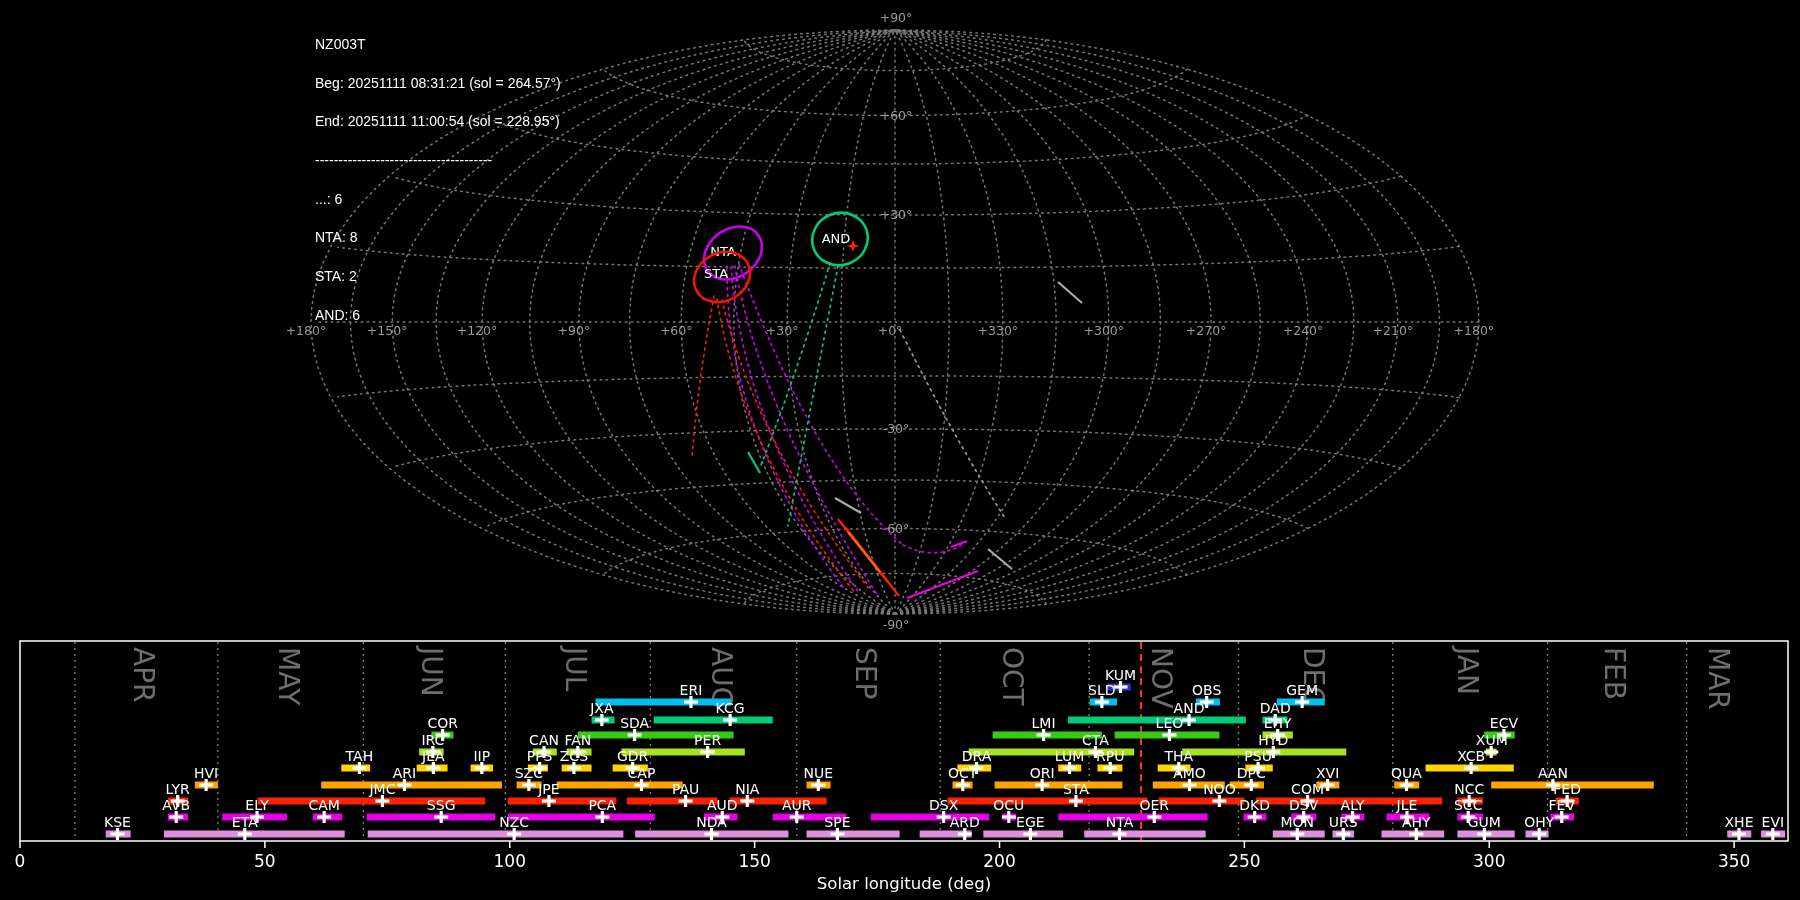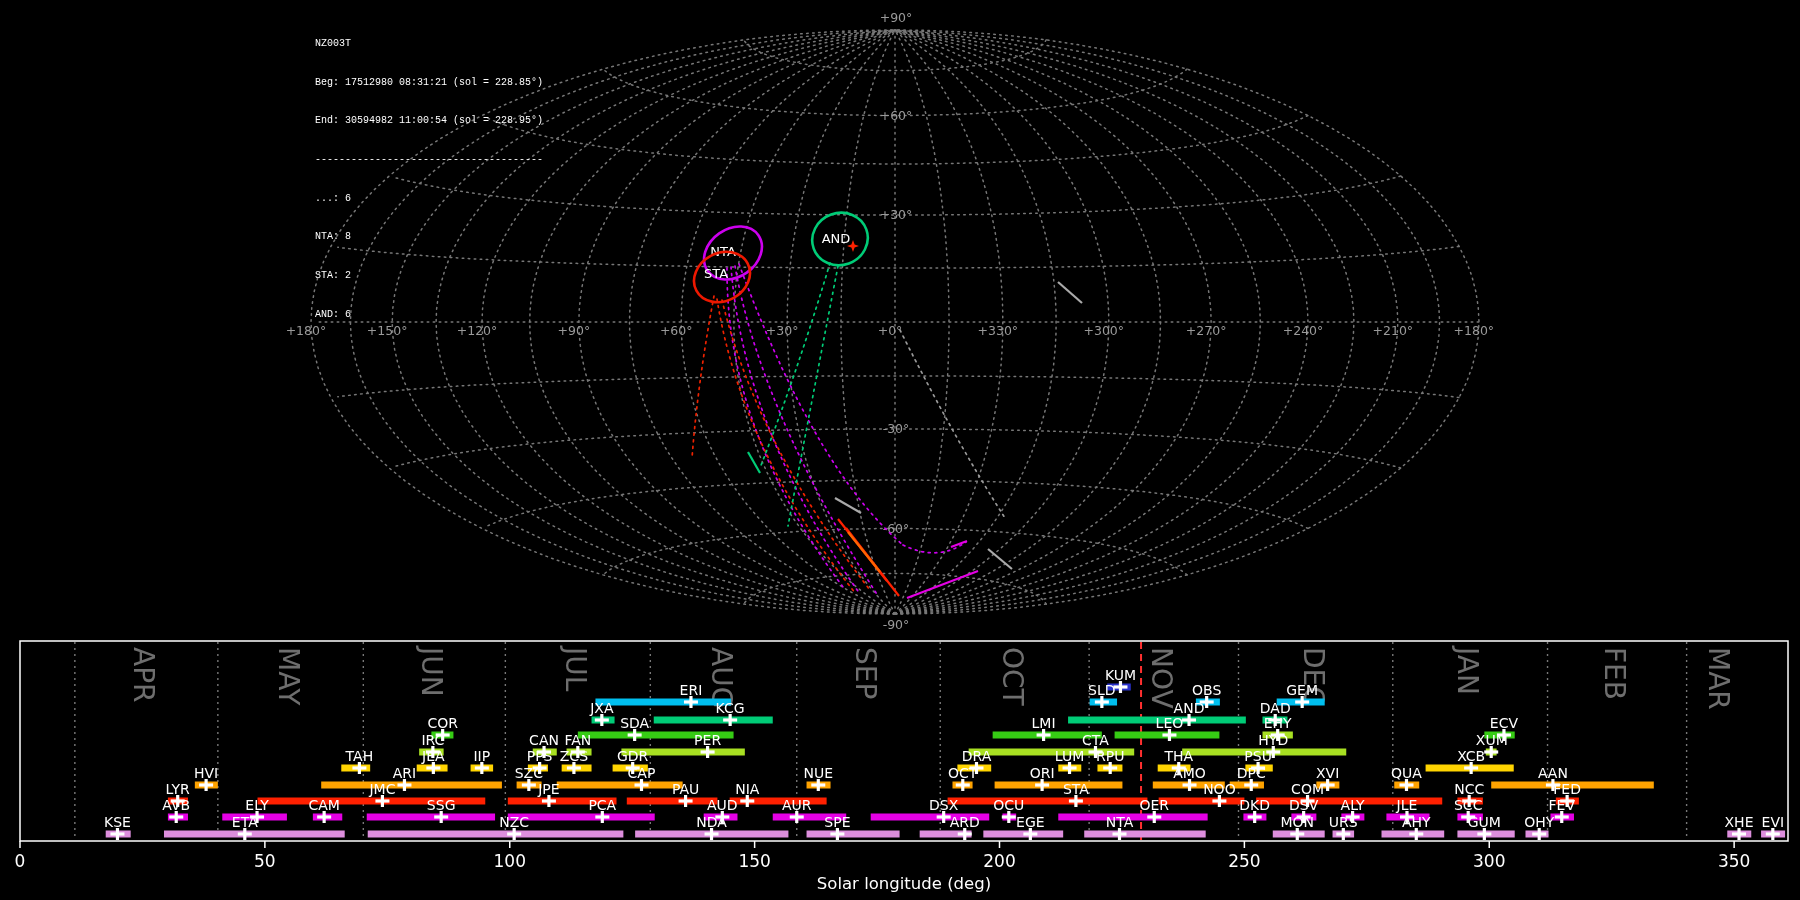--- a/index.html
+++ b/index.html
@@ -1,18 +1,18 @@
 <!DOCTYPE html>
 <html><head>
 <meta charset="utf-8">
 <style>
   html,body{margin:0;padding:0;background:#000;width:1800px;height:900px;overflow:hidden;}
   #stage{position:relative;width:1800px;height:900px;background:#000;font-family:"DejaVu Sans",sans-serif;}
   #info-block{position:absolute;left:315px;top:12px;color:#fff;
-    font-family:Liberation Mono, monospace;font-size:10px;line-height:12.9px;white-space:pre;}
+    font-family:Liberation Sans, sans-serif;font-size:14px;line-height:12.9px;white-space:pre;}
   svg{position:absolute;left:0;top:0;}
   text{font-family:"DejaVu Sans",sans-serif;}
 </style>
 </head>
 <body>
 
 <div id="stage">
   <svg id="plot" width="1800" height="900" viewBox="0 0 1800 900">
     <g id="g-map">
         <g stroke="#8c8c8c" fill="none" stroke-width="1.5" stroke-dasharray="1.6 4.4" opacity="0.85" stroke-linecap="round">
@@ -664,21 +664,21 @@
         <line x1="1489.2520775623268" y1="841" x2="1489.2520775623268" y2="848" stroke="#fff" stroke-width="1.5"></line>
         <text x="1489.2520775623268" y="867" fill="#fff" font-size="17px" text-anchor="middle">300</text>
         <line x1="1734.1274238227147" y1="841" x2="1734.1274238227147" y2="848" stroke="#fff" stroke-width="1.5"></line>
         <text x="1734.1274238227147" y="867" fill="#fff" font-size="17px" text-anchor="middle">350</text>
         <text x="904" y="889" fill="#fff" font-size="16.5px" text-anchor="middle">Solar longitude (deg)</text>
       </g>
   </svg>
 
   <div id="info-block">
     <div>NZ003T</div>
-    <div>Beg: 17512980 08:31:21 (sol = 228.85°)</div>
-    <div>End: 30594982 11:00:54 (sol = 228.95°)</div>
+    <div>Beg: 20251111 08:31:21 (sol = 264.57°)</div>
+    <div>End: 20251111 11:00:54 (sol = 228.95°)</div>
     <div>--------------------------------------</div>
     <div>...: 6</div>
     <div>NTA: 8</div>
     <div>STA: 2</div>
     <div>AND: 6</div>
   </div>
 </div>
 
 </body></html>

